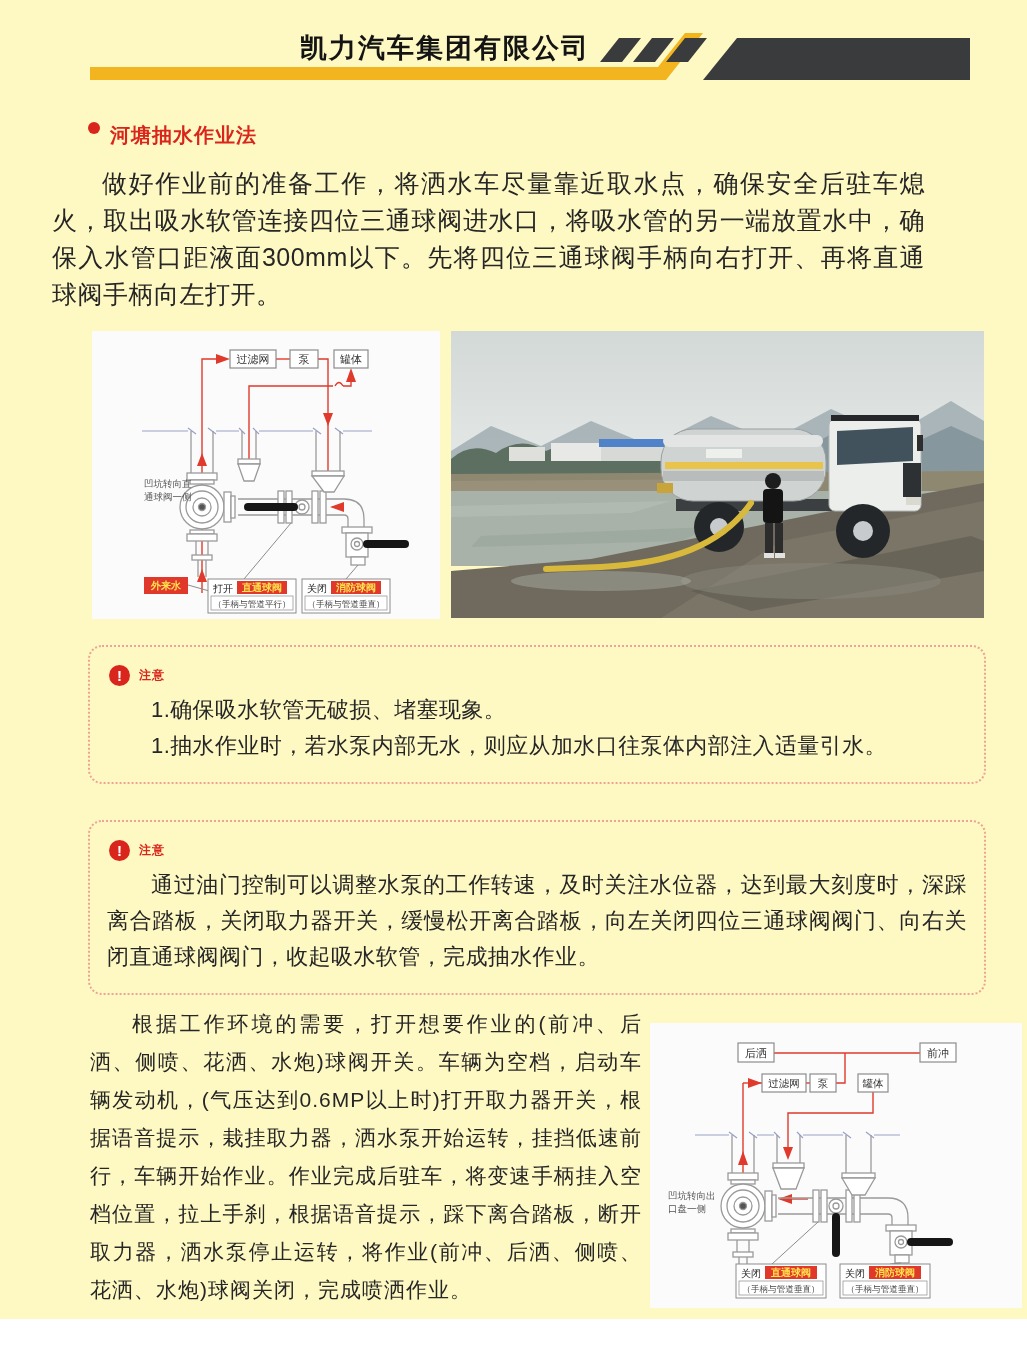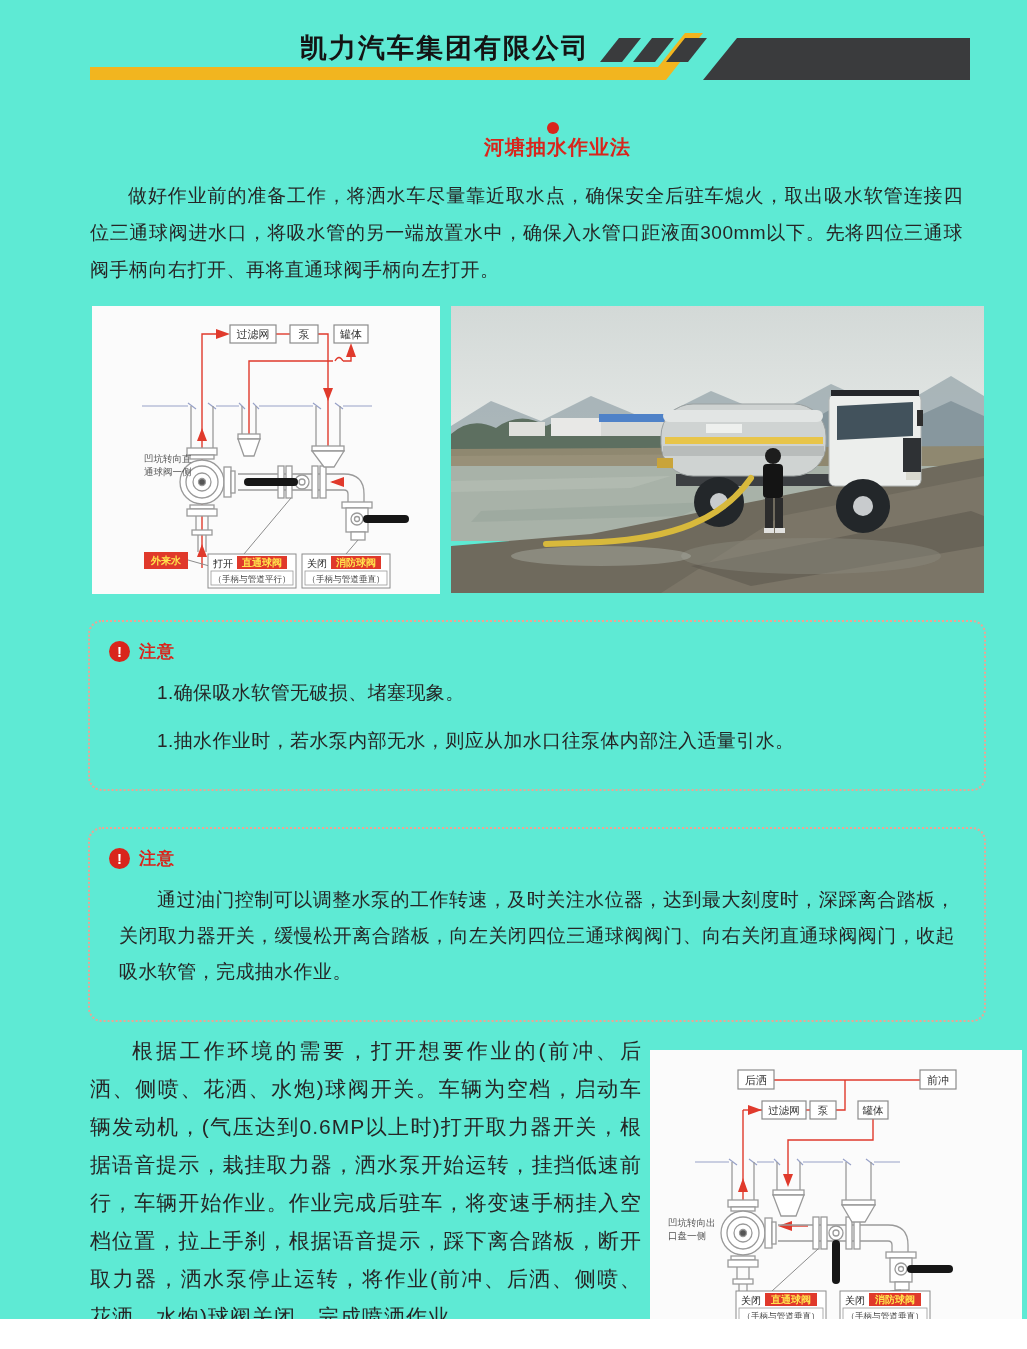--- a/index.html
+++ b/index.html
@@ -1,54 +1,54 @@
 <!DOCTYPE html>
 <html><head>
 <meta charset="utf-8">
 <style>
   html,body{margin:0;padding:0;background:#ffffff;}
   .page{
-    position:relative;width:1027px;height:1319px;background:#5eead4;overflow:hidden;
+    position:relative;width:1027px;height:1319px;background:#fef9c3;overflow:hidden;
     font-family:"Liberation Sans","DejaVu Sans",sans-serif;color:#262626;
   }
   
   .header{position:relative;height:100px;}
   .header-title{
     position:absolute;left:250px;top:30px;width:390px;text-align:center;
     font-size:27px;font-weight:bold;color:#141414;letter-spacing:2px;
   }
   .header-deco{position:absolute;left:0;top:0;width:1027px;height:100px;}
   
-  .sec1-head{display:flex;align-items:center;margin:22px 0 16px 88px;flex-direction:column;}
+  .sec1-head{display:flex;align-items:flex-start;margin:22px 0 16px 88px;}
   .red-dot{width:12px;height:12px;border-radius:50%;background:#d9251c;margin-right:10px;}
   .sec1-title{font-size:20px;font-weight:bold;color:#d9251c;letter-spacing:1px;}
   
   .para{
-    width:873px;margin:14px 0 0 90px;font-size:19px;line-height:37px;
+    width:873px;margin:14px 0 0 52px;font-size:25px;line-height:37px;
     text-align:justify;color:#262626;text-indent:2em;letter-spacing:0.5px;
   }
   
   .figures{display:flex;gap:11px;margin:18px 0 0 92px;}
   .diagram-box{width:348px;height:288px;background:#fbfbfb;}
   .photo-box{width:533px;height:287px;overflow:hidden;}
   
   .notice{
     width:860px;margin-left:88px;border:2px dotted #eda априori;
     border:2px dotted #eda493;border-radius:14px;padding:14px 17px 18px 17px;
   }
   .notice1{margin-top:26px;}
   .notice2{margin-top:36px;}
   .notice-head{display:flex;align-items:center;margin:4px 0 6px 2px;}
   .notice-icon{
     width:21px;height:21px;border-radius:50%;background:#d9251c;color:#ffffff;
     font-weight:bold;font-size:15px;text-align:center;line-height:21px;margin-right:9px;
   }
-  .notice-title{font-size:17px;font-weight:bold;color:#d9251c;letter-spacing:1px;}
+  .notice-title{font-size:12px;font-weight:bold;color:#d9251c;letter-spacing:1px;}
   .notice p{
-    margin:12px;font-size:19px;line-height:36px;text-indent:2em;text-align:justify;
+    margin:0;font-size:22px;line-height:36px;text-indent:2em;text-align:justify;
     color:#262626;letter-spacing:0.4px;
   }
   
   .sec3-head{margin:34px 0 0 88px;font-size:26px;color:#141414;}
   .sec3-num{font-weight:normal;margin-right:2px;}
   .sec3-title{font-weight:bold;letter-spacing:1px;}
   .bottom{display:flex;margin:10px 0 0 90px;}
   .bottom-para{
     width:552px;font-size:21px;line-height:38px;text-align:justify;text-indent:2em;
     color:#262626;letter-spacing:1px;margin:0;

